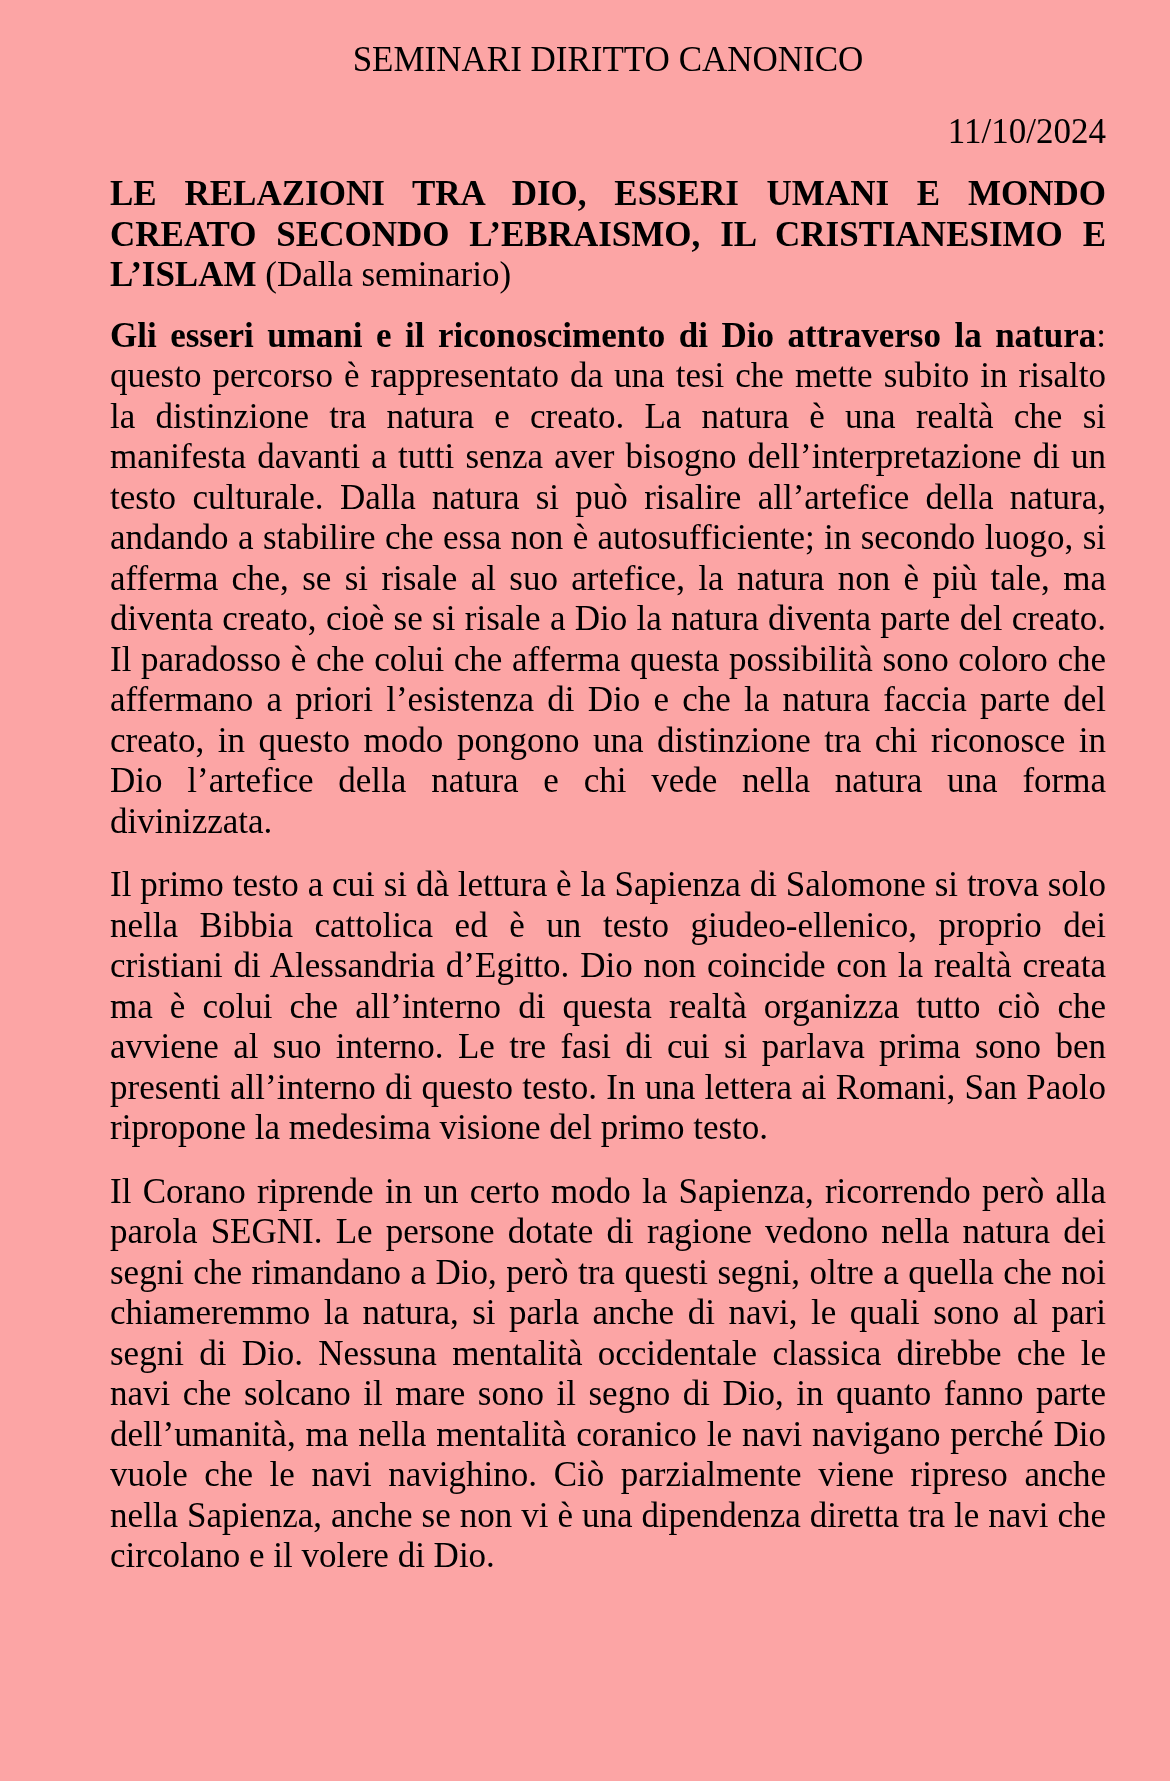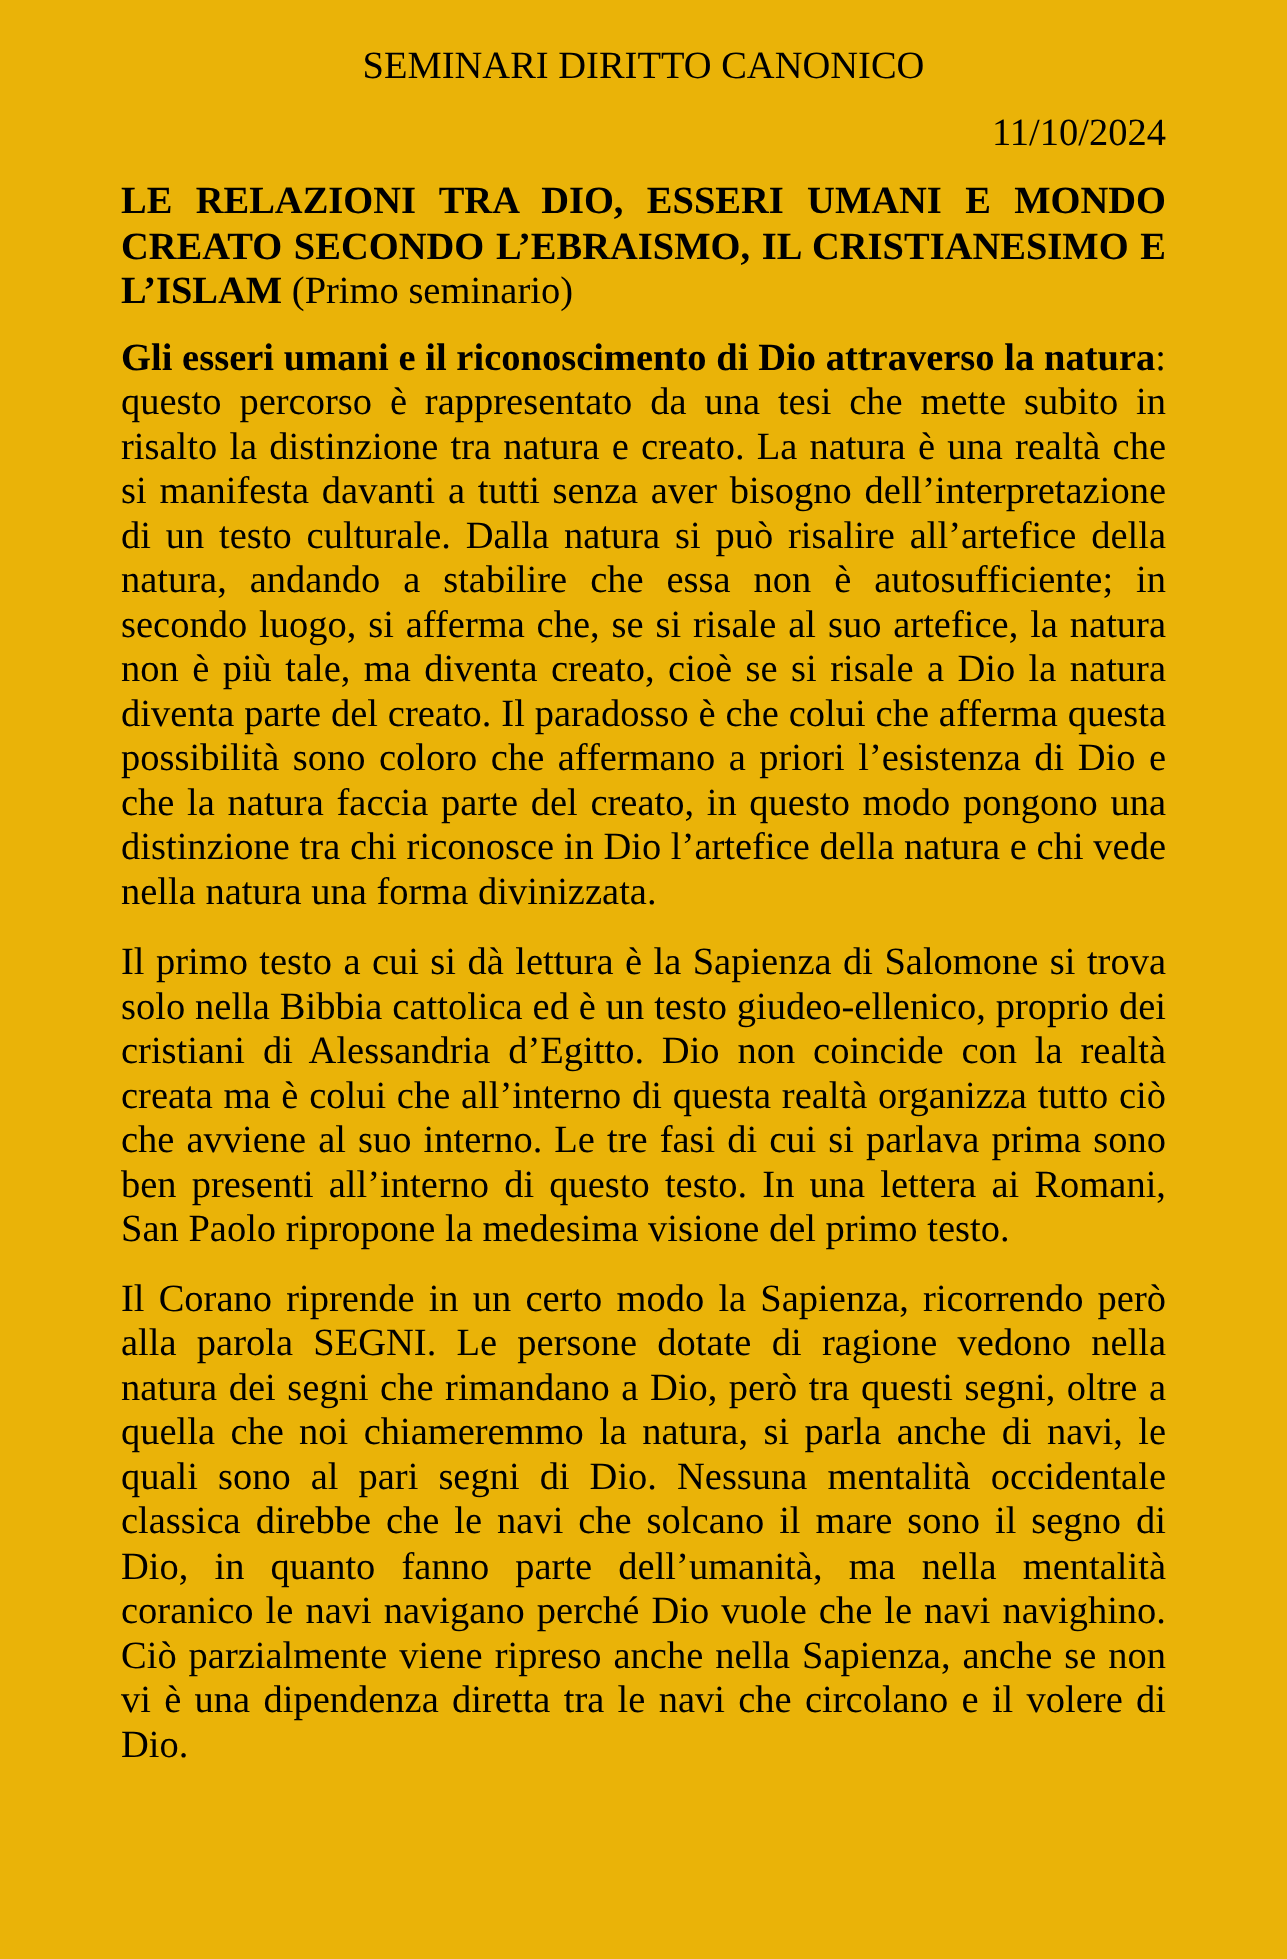--- a/index.html
+++ b/index.html
@@ -5,37 +5,37 @@
   html, body {
     margin: 0;
     padding: 0;
     background: #ffffff;
   }
   .doc-page {
     position: relative;
     width: 1170px;
     height: 1781px;
     box-sizing: border-box;
-    background: #eab308;
+    background: #fca5a5;
     color: #000000;
-    padding: 40px 110px 0 110px;
+    padding: 40px 64px 0 110px;
     font-family: "Liberation Serif", "DejaVu Serif", serif;
     font-size: 35px;
     line-height: 40.5px;
     overflow: hidden;
   }
   .doc-title {
     text-align: center;
     font-weight: normal;
     font-size: 35px;
     margin: 0;
   }
   .doc-date {
     text-align: right;
-    margin: 20px 0 0 0;
+    margin: 31px 0 0 0;
   }
   p.doc-par {
     margin: 0;
     text-align: justify;
     hyphens: none;
   }
   .mt-heading { margin-top: 22px !important; }
   .mt-intro   { margin-top: 19px !important; }
   .mt-p1      { margin-top: 20px !important; }
   .mt-p       { margin-top: 23px !important; }
@@ -43,21 +43,21 @@
   .i { }
 </style>
 </head>
 <body>
 
 <div class="doc-page">
   <h1 class="doc-title">SEMINARI DIRITTO CANONICO</h1>
 
   <div class="doc-date">11/10/2024</div>
 
-  <p class="doc-par mt-heading"><span class="b">LE RELAZIONI TRA DIO, ESSERI UMANI E MONDO CREATO SECONDO L’EBRAISMO, IL CRISTIANESIMO E L’ISLAM</span><span> (Primo seminario)</span></p>
+  <p class="doc-par mt-heading"><span class="b">LE RELAZIONI TRA DIO, ESSERI UMANI E MONDO CREATO SECONDO L’EBRAISMO, IL CRISTIANESIMO E L’ISLAM</span><span> (Dalla seminario)</span></p>
 
 
   <p class="doc-par mt-p1"><span class="b">Gli esseri umani e il riconoscimento di Dio attraverso la natura</span><span>: questo percorso è rappresentato da una tesi che mette subito in risalto la distinzione tra natura e creato. La natura è una realtà che si manifesta davanti a tutti senza aver bisogno dell’interpretazione di un testo culturale. Dalla natura si può risalire all’artefice della natura, andando a stabilire che essa non è autosufficiente; in secondo luogo, si afferma che, se si risale al suo artefice, la natura non è più tale, ma diventa creato, cioè se si risale a Dio la natura diventa parte del creato. Il paradosso è che colui che afferma questa possibilità sono coloro che affermano a priori l’esistenza di Dio e che la natura faccia parte del creato, in questo modo pongono una distinzione tra chi riconosce in Dio l’artefice della natura e chi vede nella natura una forma divinizzata.</span></p>
 
   <p class="doc-par mt-p"><span>Il primo testo a cui si dà lettura è la </span><span class="i">Sapienza di Salomone</span><span> si trova solo nella Bibbia cattolica ed è un testo giudeo-ellenico, proprio dei cristiani di Alessandria d’Egitto. Dio non coincide con la realtà creata ma è colui che all’interno di questa realtà organizza tutto ciò che avviene al suo interno. Le tre fasi di cui si parlava prima sono ben presenti all’interno di questo testo. In una </span><span class="i">lettera ai Romani</span><span>, San Paolo ripropone la medesima visione del primo testo.</span></p>
 
   <p class="doc-par mt-p"><span>Il </span><span class="i">Corano</span><span> riprende in un certo modo la </span><span class="i">Sapienza</span><span>, ricorrendo però alla parola SEGNI. Le persone dotate di ragione vedono nella natura dei segni che rimandano a Dio, però tra questi segni, oltre a quella che noi chiameremmo la </span><span class="i">natura</span><span>, si parla anche di navi, le quali sono al pari segni di Dio. Nessuna mentalità occidentale classica direbbe che le navi che solcano il mare sono il segno di Dio, in quanto fanno parte dell’umanità, ma nella mentalità coranico le navi navigano perché Dio vuole che le navi navighino. Ciò parzialmente viene ripreso anche nella </span><span class="i">Sapienza</span><span>, anche se non vi è una dipendenza diretta tra le navi che circolano e il volere di Dio.</span></p>
 </div>
 
 </body></html>

